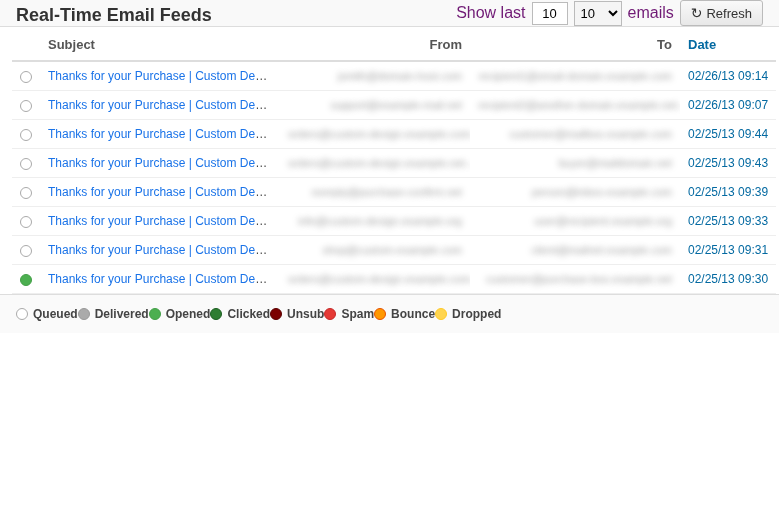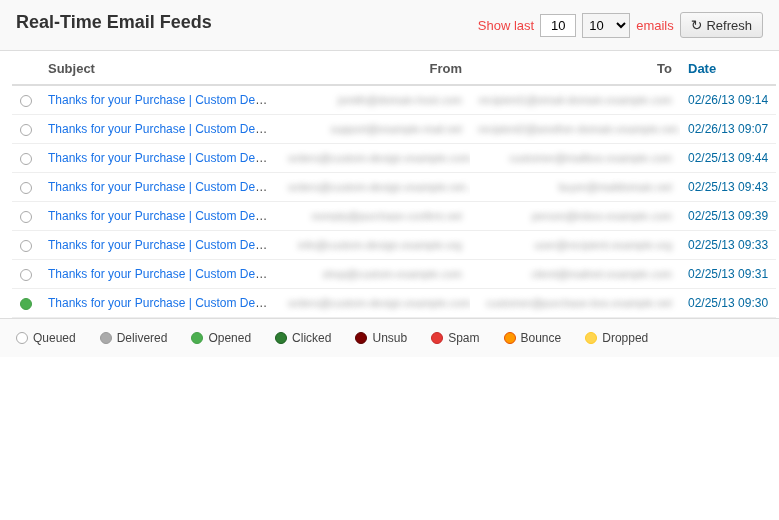--- a/index.html
+++ b/index.html
@@ -6,39 +6,39 @@
     body {
       font-family: Arial, sans-serif;
       font-size: 13px;
       background: #fff;
       color: #333;
       width: 779px;
       min-height: 520px;
     }
     .header {
       display: flex;
-      align-items: flex-start;
+      align-items: flex-end;
       justify-content: space-between;
-      padding: 12px 16px;
+      padding: 0 16px;
       border-bottom: 1px solid #ddd;
       background: #f9f9f9;
     }
     .header-title {
       font-size: 18px;
       font-weight: bold;
       color: #333;
     }
     .header-controls {
       display: flex;
       align-items: center;
       gap: 6px;
     }
     .header-controls label {
-      color: #ef4444;
-      font-size: 13px;
+      color: #701a75;
+      font-size: 16px;
     }
     .show-last-input {
       width: 36px;
       border: 1px solid #bbb;
       padding: 3px 4px;
       font-size: 13px;
       text-align: center;
     }
     .show-last-select {
       border: 1px solid #bbb;
@@ -117,25 +117,26 @@
       user-select: none;
       font-size: 11px;
     }
 
     .subject-link { color: #1a73e8; text-decoration: none; font-size: 12px; }
     .subject-plain { font-size: 12px; color: #333; }
 
     .legend {
       display: flex;
       align-items: center;
-      gap: 24px;
+      gap: 0;
       padding: 12px 16px;
       border-top: 1px solid #ddd;
       background: #fafafa;
       flex-wrap: wrap;
+      font-weight: bold;
     }
     .legend-item {
       display: flex;
       align-items: center;
       gap: 5px;
       font-size: 12px;
       color: #444;
     }
   </style>
 </head>

